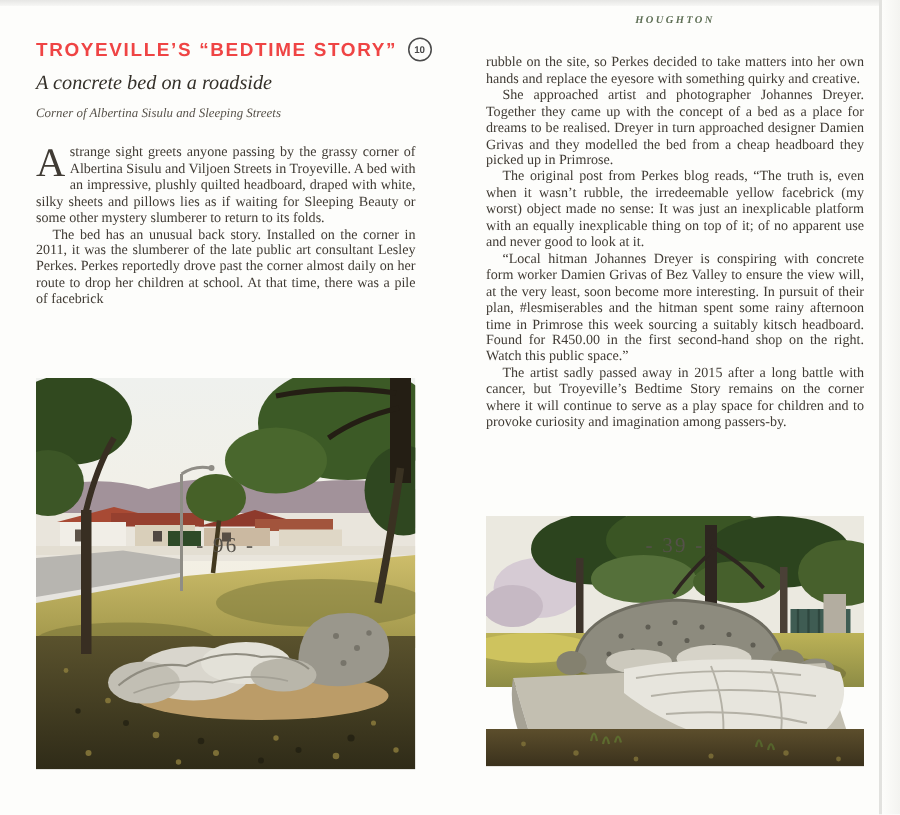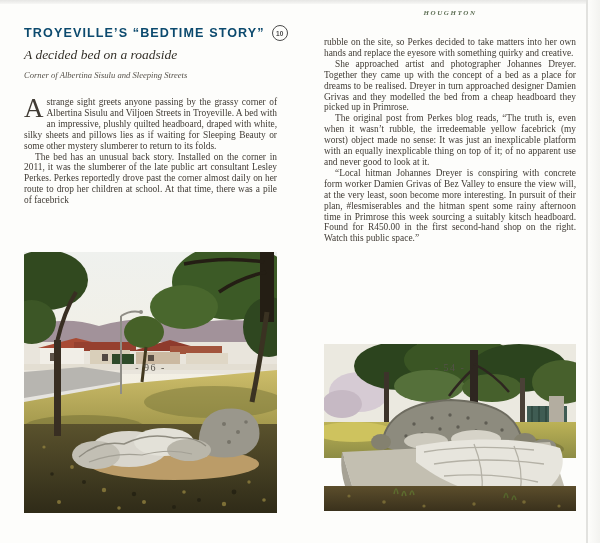--- a/index.html
+++ b/index.html
@@ -16,21 +16,21 @@
   .page-edge-fade{position:absolute;top:0;right:0;width:12px;height:543px;
     background:linear-gradient(to right,#fdfdfb,#f3f3f0);}
 
   .page{position:absolute;top:0;height:385px;}
   #left-page{left:24px;width:253px;}
   #right-page{left:324px;width:252px;}
 
   .title-row{position:absolute;top:25px;left:0;width:253px;display:flex;align-items:center;gap:7px;}
   .title{
     font-family:"Liberation Sans", sans-serif;
-    font-size:12.6px;font-weight:700;letter-spacing:1.1px;color:#0c4a6e;white-space:nowrap;
+    font-size:12.6px;font-weight:700;letter-spacing:1.1px;color:#ef4444;white-space:nowrap;
   }
   .badge{
     width:14px;height:14px;border:1px solid #4a4a4a;border-radius:50%;
     display:flex;align-items:center;justify-content:center;flex:0 0 auto;
     font-family:"Liberation Sans", sans-serif;font-size:6.5px;font-weight:700;color:#4a4a4a;
   }
   .subtitle{position:absolute;top:47px;left:0;font-style:italic;font-size:13.5px;color:#343029;}
   .location{position:absolute;top:70px;left:0;font-style:italic;font-size:8.6px;line-height:10.5px;color:#57524a;}
 
   .body-text{font-size:9.4px;line-height:10.9px;text-align:justify;color:#403b34;}
@@ -42,35 +42,35 @@
 
   .running-header{position:absolute;top:9px;left:0;width:252px;text-align:center;
     font-style:italic;font-weight:700;font-size:7px;letter-spacing:1.6px;color:#5e6f55;}
 
   .photo{position:absolute;left:0;overflow:hidden;}
   #left-photo{top:252px;width:253px;height:261px;}
   #right-photo{top:344px;width:252px;height:167px;}
   .photo svg{display:block;width:100%;height:100%;}
 
   .pagenum{position:absolute;bottom:12px;left:0;width:100%;text-align:center;
-    font-size:10px;letter-spacing:1.5px;color:#55514a;}
+    font-size:14px;letter-spacing:1.5px;color:#55514a;}
 </style>
 </head>
 <body>
 
 <div class="scan-edge-top"></div>
 <div class="page-edge-fade"></div>
 <div class="page-edge-right"></div>
 
 <div class="page" id="left-page">
   <div class="title-row">
     <span class="title">TROYEVILLE’S “BEDTIME STORY”</span>
     <span class="badge">10</span>
   </div>
-  <div class="subtitle">A decided bed on a roadside</div>
+  <div class="subtitle">A concrete bed on a roadside</div>
   <div class="location">
     <div>Corner of Albertina Sisulu and Sleeping Streets</div>
   </div>
 
   <div class="body-text" id="left-body">
     <p class="noindent"><span class="dropcap">A</span><span>strange sight greets anyone passing by the grassy corner of Albertina Sisulu and Viljoen Streets in Troyeville. A bed with an impressive, plushly quilted headboard, draped with white, silky sheets and pillows lies as if waiting for Sleeping Beauty or some other mystery slumberer to return to its folds.</span></p>
     <p>The bed has an unusual back story. Installed on the corner in 2011, it was the slumberer of the late public art consultant Lesley Perkes. Perkes reportedly drove past the corner almost daily on her route to drop her children at school. At that time, there was a pile of facebrick</p>
   </div>
 
   <div class="photo" id="left-photo">
@@ -169,20 +169,21 @@
 </div>
 
 <div class="page" id="right-page">
   <div class="running-header">HOUGHTON</div>
 
   <div class="body-text" id="right-body">
     <p class="noindent">rubble on the site, so Perkes decided to take matters into her own hands and replace the eyesore with something quirky and creative.</p>
     <p>She approached artist and photographer Johannes Dreyer. Together they came up with the concept of a bed as a place for dreams to be realised. Dreyer in turn approached designer Damien Grivas and they modelled the bed from a cheap headboard they picked up in Primrose.</p>
     <p>The original post from Perkes blog reads, “The truth is, even when it wasn’t rubble, the irredeemable yellow facebrick (my worst) object made no sense: It was just an inexplicable platform with an equally inexplicable thing on top of it; of no apparent use and never good to look at it.</p>
     <p>“Local hitman Johannes Dreyer is conspiring with concrete form worker Damien Grivas of Bez Valley to ensure the view will, at the very least, soon become more interesting. In pursuit of their plan, #lesmiserables and the hitman spent some rainy afternoon time in Primrose this week sourcing a suitably kitsch headboard. Found for R450.00 in the first second-hand shop on the right. Watch this public space.”</p>
+    <p>The artist sadly passed away in 2015 after a long battle with cancer, but Troyeville’s Bedtime Story remains on the corner where it will continue to serve as a play space for children and to provoke curiosity and imagination among passers-by.</p>
   </div>
 
   <div class="photo" id="right-photo">
     <svg viewBox="0 0 252 167" preserveAspectRatio="none">
       <defs>
         <linearGradient id="grassR" x1="0" y1="0" x2="0" y2="1">
           <stop offset="0" stop-color="#bcb257"></stop>
             <stop offset="1" stop-color="#8d8c45"></stop>
         </linearGradient>
         <linearGradient id="fgR" x1="0" y1="0" x2="0" y2="1">
@@ -249,14 +250,14 @@
           <circle cx="100" cy="162" r="1.6"></circle>
         <circle cx="150" cy="160" r="1.7"></circle>
           <circle cx="200" cy="158" r="1.8"></circle>
           <circle cx="235" cy="162" r="1.6"></circle>
       </g>
       <path d="M70,150 q2,-10 4,0 M78,152 q2,-9 4,0 M86,151 q2,-8 4,0" stroke="#5d6b2f" stroke-width="1.5" fill="none"></path>
       <path d="M180,154 q2,-9 4,0 M188,156 q2,-8 4,0" stroke="#55642c" stroke-width="1.5" fill="none"></path>
     </svg>
   </div>
 
-  <div class="pagenum">- 54 -</div>
+  <div class="pagenum">- 39 -</div>
 </div>
 
 </body></html>

